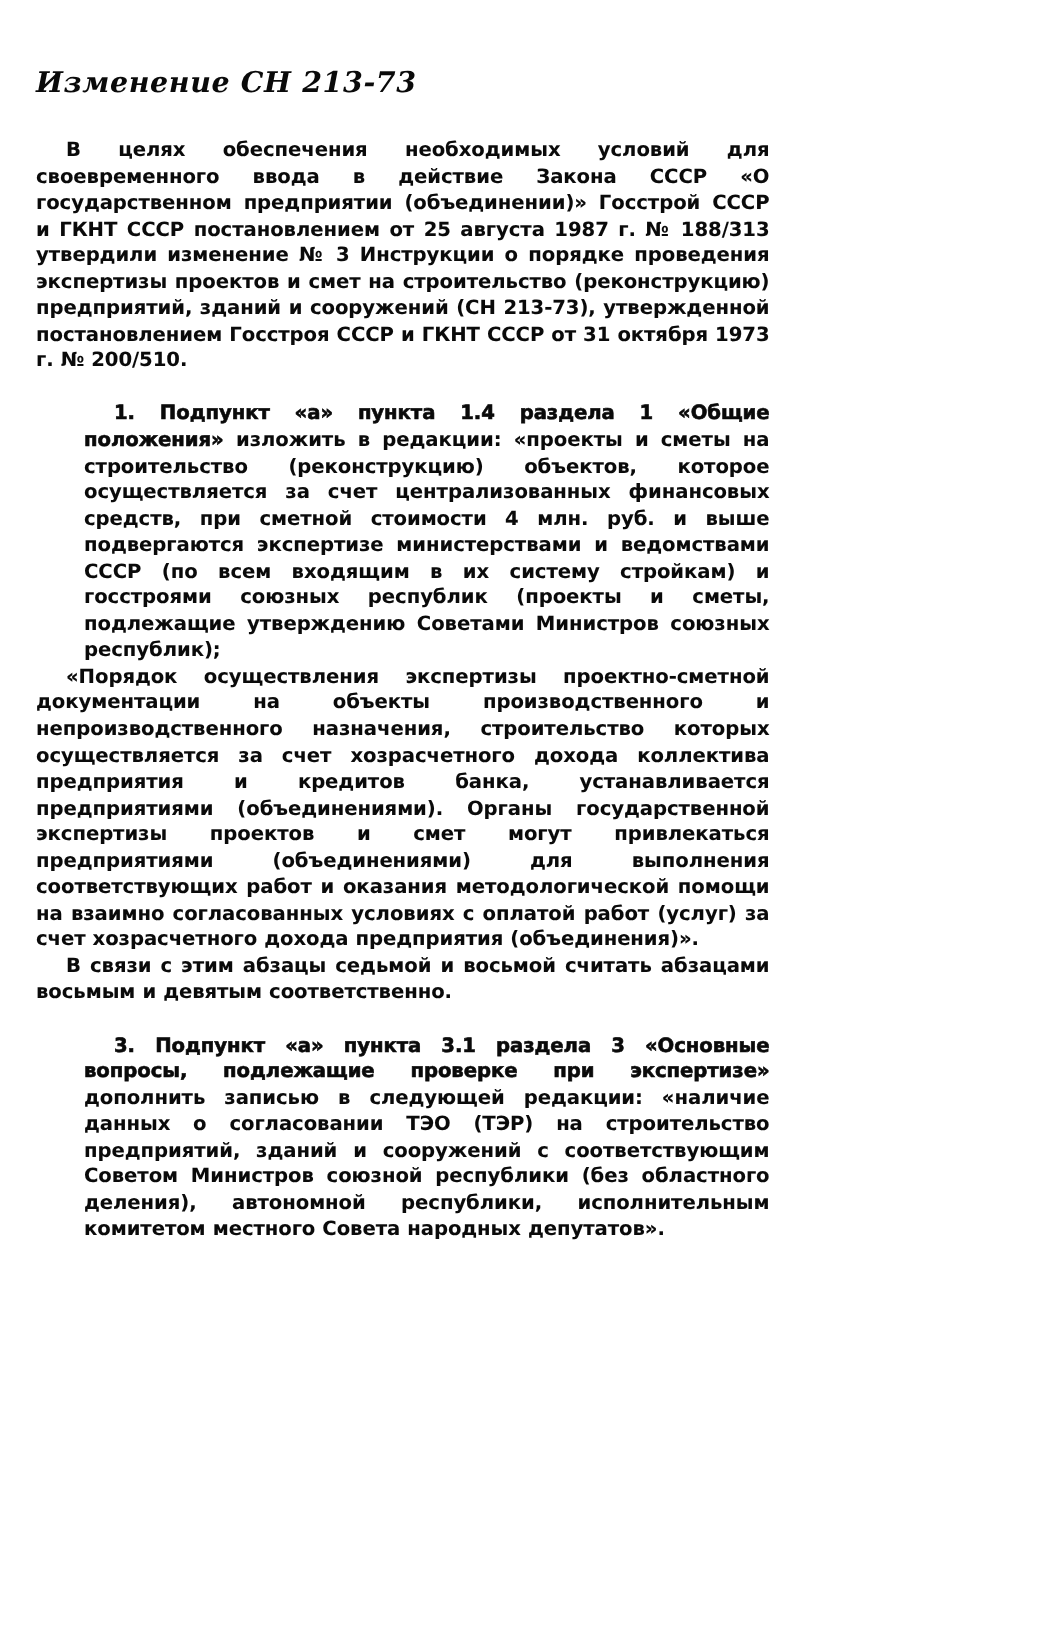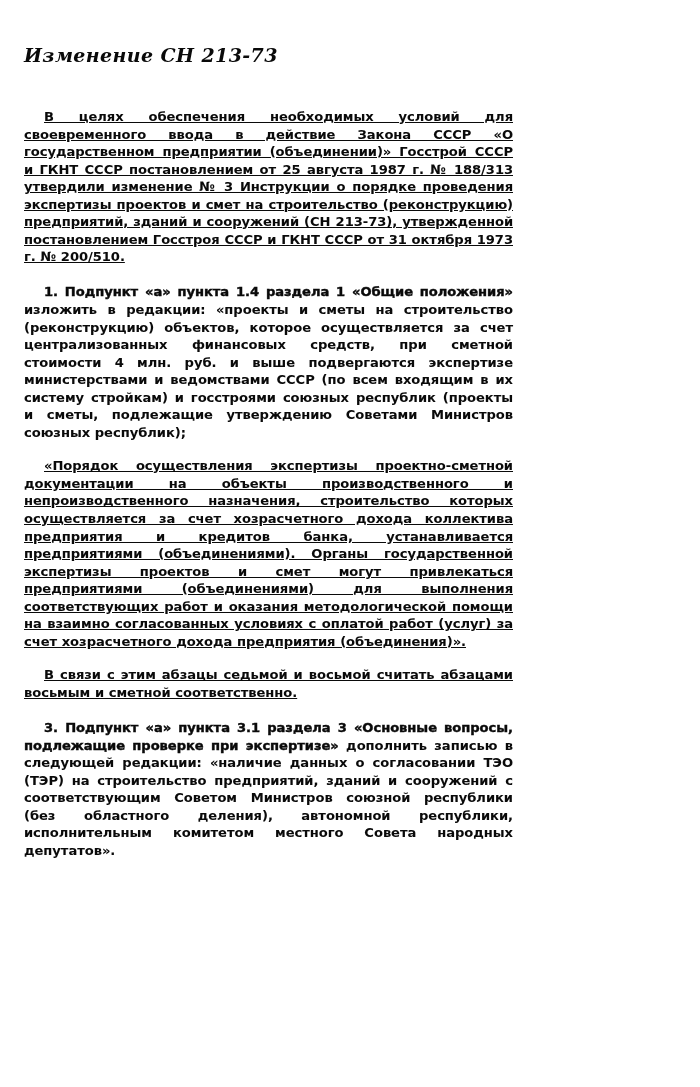--- a/index.html
+++ b/index.html
@@ -53,25 +53,25 @@
     text-align-last: left;
     text-justify: inter-word;
     word-spacing: 0.2px;
     letter-spacing: -0.05px;
     text-indent: 20px;
     -webkit-font-smoothing: none;
   }
 
   p.gap {
     margin-top: 17.5px;
+    margin-left: 32px;
   }
 
   p.nogap {
-    margin-top: 16px;
-    text-decoration: underline;
+    margin-top: 0;
   }
 
   
   .emph {
     font-weight: 700;
     -webkit-text-stroke: 0.42px #0a0a0a;
   }
 
   .body-col p.para {
     -webkit-text-stroke: 0.04px #0a0a0a;
@@ -86,18 +86,18 @@
 
   <div class="body-col">
 
     <p class="para nogap"><span class="emph"></span><span>В целях обеспечения необходимых условий для своевременного ввода в действие Закона СССР «О государственном предприятии (объединении)» Госстрой СССР и ГКНТ СССР постановлением от 25 августа 1987 г. № 188/313 утвердили изменение № 3 Инструкции о порядке проведения экспертизы проектов и смет на строительство (реконструкцию) предприятий, зданий и сооружений (СН 213-73), утвержденной постановлением Госстроя СССР и ГКНТ СССР от 31 октября 1973 г. № 200/510.</span></p>
 
     <p class="para gap"><span class="emph">1. Подпункт «а» пункта 1.4 раздела 1 «Общие положения»</span><span> изложить в редакции: «проекты и сметы на строительство (реконструкцию) объектов, которое осуществляется за счет централизованных финансовых средств, при сметной стоимости 4 млн. руб. и выше подвергаются экспертизе министерствами и ведомствами СССР (по всем входящим в их систему стройкам) и госстроями союзных республик (проекты и сметы, подлежащие утверждению Советами Министров союзных республик);</span></p>
 
 
     <p class="para nogap"><span class="emph"></span><span>«Порядок осуществления экспертизы проектно-сметной документации на объекты производственного и непроизводственного назначения, строительство которых осуществляется за счет хозрасчетного дохода коллектива предприятия и кредитов банка, устанавливается предприятиями (объединениями). Органы государственной экспертизы проектов и смет могут привлекаться предприятиями (объединениями) для выполнения соответствующих работ и оказания методологической помощи на взаимно согласованных условиях с оплатой работ (услуг) за счет хозрасчетного дохода предприятия (объединения)».</span></p>
 
-    <p class="para nogap"><span class="emph"></span><span>В связи с этим абзацы седьмой и восьмой считать абзацами восьмым и сметной соответственно.</span></p>
+    <p class="para nogap"><span class="emph"></span><span>В связи с этим абзацы седьмой и восьмой считать абзацами восьмым и девятым соответственно.</span></p>
 
     <p class="para gap"><span class="emph">3. Подпункт «а» пункта 3.1 раздела 3 «Основные вопросы, подлежащие проверке при экспертизе»</span><span> дополнить записью в следующей редакции: «наличие данных о согласовании ТЭО (ТЭР) на строительство предприятий, зданий и сооружений с соответствующим Советом Министров союзной республики (без областного деления), автономной республики, исполнительным комитетом местного Совета народных депутатов».</span></p>
 
   </div>
 </div>
 
 </body></html>

